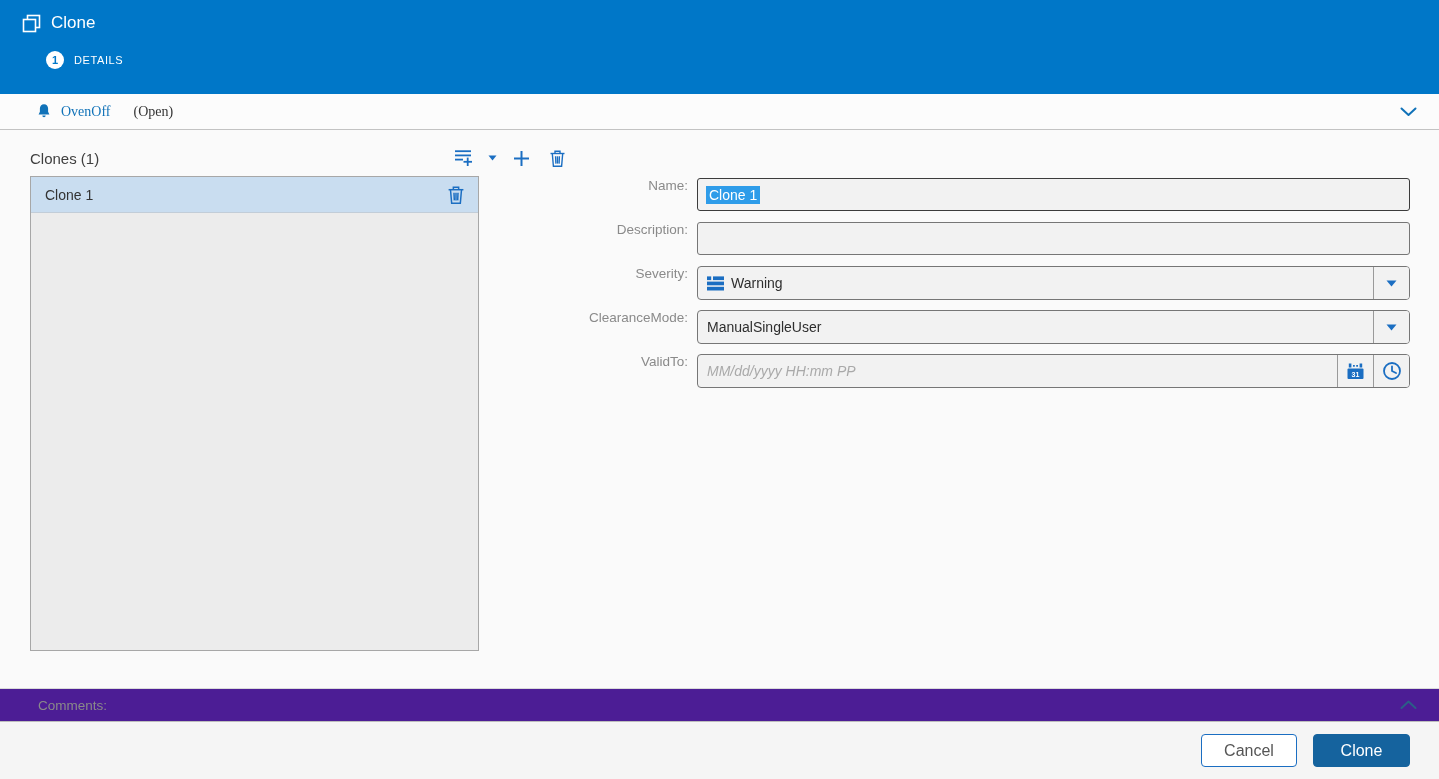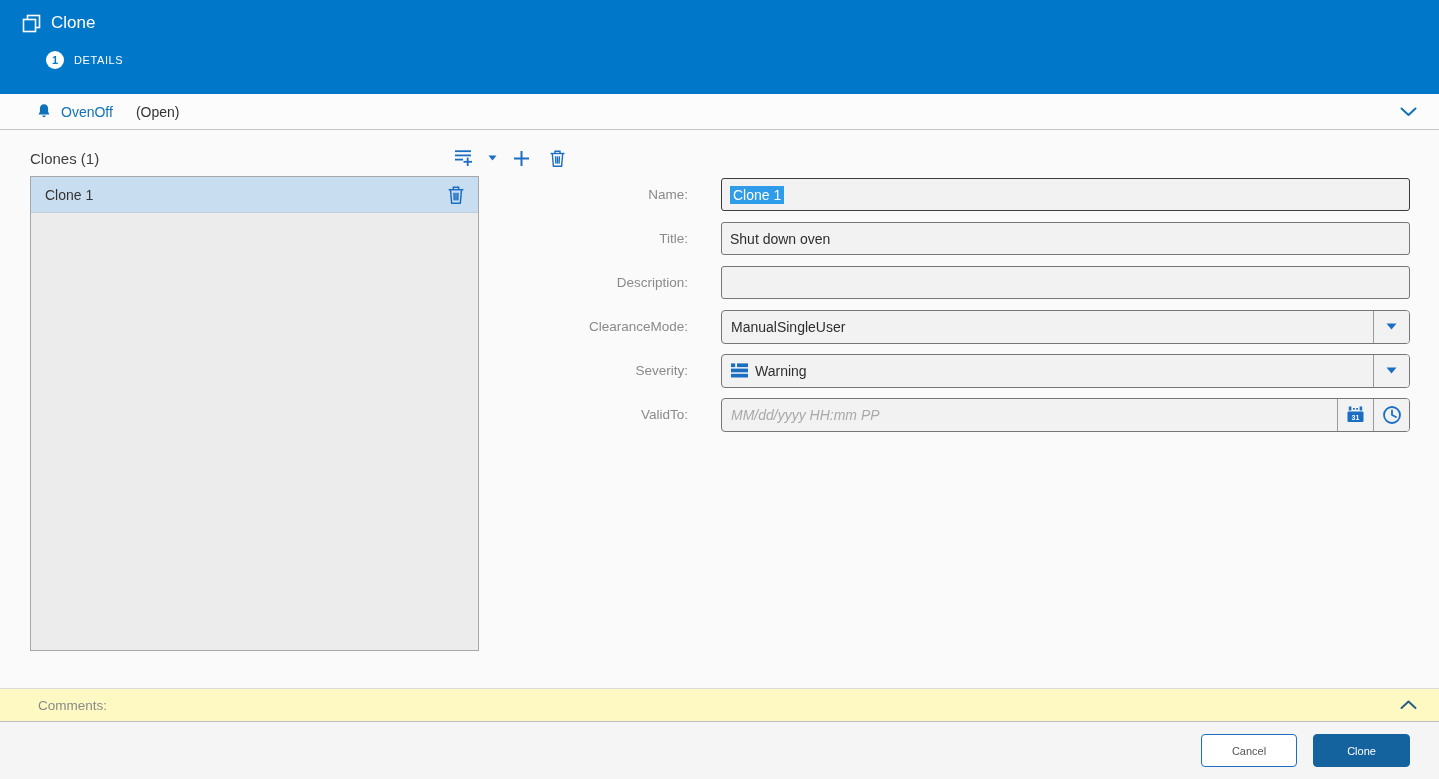--- a/index.html
+++ b/index.html
@@ -9,21 +9,21 @@
 
   
   .header { position:absolute; top:0; left:0; right:0; height:94px; background:#0077c8; color:#fff; }
   .header-title-row { display:flex; align-items:center; gap:10px; padding:13px 0 0 22px; }
   .header-title { font-size:17px; font-weight:400; }
   .steps-row { display:flex; align-items:center; gap:10px; padding:18px 0 0 46px; }
   .step-circle { width:18px; height:18px; border-radius:50%; background:#fff; color:#0077c8; font-size:11px; font-weight:bold; display:flex; align-items:center; justify-content:center; flex:none; }
   .step-label { font-size:11px; letter-spacing:0.6px; }
 
   
-  .alarm-bar { position:absolute; top:94px; left:0; right:0; height:36px; background:#fcfcfc; border-bottom:1px solid #c3c3c3; display:flex; align-items:center; padding:0 16px 0 36px; cursor:pointer; }
+  .alarm-bar { position:absolute; top:94px; left:0; right:0; height:36px; background:#fcfcfc; border-bottom:1px solid #c3c3c3; display:flex; align-items:center; padding:0 16px 0 36px; cursor:pointer;font-family:Liberation Serif, serif; }
   .alarm-name { color:#1072b8; font-size:14px; margin-left:9px; }
   .alarm-state { color:#333; font-size:14px; margin-left:23px; }
   .alarm-chevron { margin-left:auto; display:flex; align-items:center; padding:4px 6px; cursor:pointer; }
 
   
   .content { position:absolute; top:130px; left:0; right:0; bottom:91px; background:#fafafa; }
 
   
   .clones-panel { position:absolute; left:30px; top:14px; width:538px; }
   .clones-header { display:flex; align-items:center; height:28px; margin-bottom:4px; }
@@ -31,40 +31,40 @@
   .clones-toolbar { margin-left:auto; display:flex; align-items:center; }
   .toolbar-btn { display:flex; align-items:center; cursor:pointer; padding:2px 3px; }
   .toolbar-btn.addmulti { margin-right:8px; }
   .toolbar-btn.plus { margin-right:14px; }
   .clones-list { width:449px; height:475px; background:#ececec; border:1px solid #a7a7a7; }
   .clone-row { height:36px; background:#c9ddf0; display:flex; align-items:center; padding:0 12px 0 14px; border-bottom:1px solid #c2cdd8; font-size:14px; color:#333; cursor:pointer; }
   .row-trash { margin-left:auto; display:flex; align-items:center; cursor:pointer; padding:2px; }
 
   
   .form { position:absolute; left:0; top:48px; right:29px; }
-  .form-row { display:flex; align-items:center; margin-bottom:11px; height:33px;gap:24px; }
+  .form-row { display:flex; margin-bottom:11px; height:33px; }
   .form-label { flex:none; width:697px; text-align:right; padding-right:9px; color:#8a8a8a; font-size:13.5px; }
   .field { flex:1; height:33px; background:#f2f2f2; border:1px solid #767676; border-radius:3px; display:flex; align-items:center; font-size:14px; color:#2e2e2e; padding:0 8px; }
   .field.focused { border-color:#3c3c3c; }
   .selection { background:#2e9ce9; color:#fff; padding:1px 3px; }
   input.text-input { flex:1; height:33px; background:#f2f2f2; border:1px solid #767676; border-radius:3px; font-size:14px; color:#2e2e2e; padding:0 8px; font-family:inherit; outline:none; }
   .combo { flex:1; height:34px; background:#f2f2f2; border:1px solid #767676; border-radius:4px; display:flex; align-items:stretch; overflow:hidden; }
   .combo-value { flex:1; display:flex; align-items:center; padding:0 9px; gap:7px; font-size:14px; color:#2e2e2e; cursor:default; }
   .combo-btn { width:36px; flex:none; border-left:1px solid #9a9a9a; display:flex; align-items:center; justify-content:center; cursor:pointer; background:#f2f2f2; }
   .combo input.inner-input { flex:1; border:none; background:transparent; outline:none; font-size:14px; color:#2e2e2e; padding:16px 9px; font-family:inherit; }
   .combo input.inner-input::placeholder { color:#a9a9a9; font-style:italic; }
 
   
-  .comments-bar { position:absolute; left:0; right:0; bottom:57px; height:34px; background:#fef9c3; border-top:1px solid #dadada; border-bottom:1px solid #bdbdbd; display:flex; align-items:center; padding:0 16px 0 38px; cursor:pointer; }
+  .comments-bar { position:absolute; left:0; right:0; bottom:57px; height:34px; background:#4c1d95; border-top:1px solid #dadada; border-bottom:1px solid #bdbdbd; display:flex; align-items:center; padding:0 16px 0 38px; cursor:pointer; }
   .comments-label { color:#8a8a8a; font-size:13.5px; }
   .comments-chevron { margin-left:auto; display:flex; align-items:center; padding:4px 6px; cursor:pointer; }
 
   
   .footer { position:absolute; left:0; right:0; bottom:0; height:57px; background:#f5f5f5; display:flex; align-items:center; justify-content:flex-end; gap:16px; padding-right:29px; }
-  .btn { height:33px; border-radius:4px; font-size:11px; cursor:pointer; font-family:inherit;text-align:center; }
+  .btn { height:33px; border-radius:4px; font-size:16px; cursor:pointer; font-family:inherit;text-align:center; }
   .btn-cancel { width:96px; background:#fff; border:1px solid #1b6ec2; color:#555; }
   .btn-clone { width:97px; background:#15639e; border:1px solid #15639e; color:#fff; }
 </style>
 </head>
 <body>
 
 <div id="app">
 
   <div class="header">
     <div class="header-title-row">
@@ -163,40 +163,24 @@
 
     <div class="form">
 
       <div class="form-row">
         <span class="form-label">Name:</span>
         <div class="field focused">
           <span class="selection">Clone 1</span>
         </div>
       </div>
 
-      <div class="form-row">
-        <span class="form-label">Title:</span>
-        <input class="text-input" type="text" value="Shut down oven" style="">
-      </div>
 
       <div class="form-row">
         <span class="form-label">Description:</span>
         <input class="text-input" type="text" value="" style="">
-      </div>
-
-      <div class="form-row">
-        <span class="form-label">ClearanceMode:</span>
-        <div class="combo">
-          <span class="combo-value">ManualSingleUser</span>
-          <span class="combo-btn">
-            <svg width="11" height="7" viewBox="0 0 11 7">
-                <path d="M0.5 0.5 H10.5 L5.5 6.5 Z" fill="#1b6ec2"></path>
-              </svg>
-          </span>
-        </div>
       </div>
 
       <div class="form-row">
         <span class="form-label">Severity:</span>
         <div class="combo">
           <span class="combo-value">
             <span style="display:flex;">
               <svg width="17" height="15" viewBox="0 0 17 15">
                 <g fill="#1b6ec2">
                   <rect x="0" y="0.4" width="4.2" height="3.7"></rect>
@@ -210,20 +194,32 @@
           </span>
           <span class="combo-btn">
             <svg width="11" height="7" viewBox="0 0 11 7">
                 <path d="M0.5 0.5 H10.5 L5.5 6.5 Z" fill="#1b6ec2"></path>
               </svg>
           </span>
         </div>
       </div>
 
       <div class="form-row">
+        <span class="form-label">ClearanceMode:</span>
+        <div class="combo">
+          <span class="combo-value">ManualSingleUser</span>
+          <span class="combo-btn">
+            <svg width="11" height="7" viewBox="0 0 11 7">
+                <path d="M0.5 0.5 H10.5 L5.5 6.5 Z" fill="#1b6ec2"></path>
+              </svg>
+          </span>
+        </div>
+      </div>
+
+      <div class="form-row">
         <span class="form-label">ValidTo:</span>
         <div class="combo">
           <input class="inner-input" type="text" placeholder="MM/dd/yyyy HH:mm PP" style="">
           <span class="combo-btn">
             <span style="display:flex;">
               <svg width="19" height="19" viewBox="0 0 19 19">
                 <g fill="#1b6ec2">
                   <rect x="2.8" y="1.5" width="2.6" height="4"></rect>
                   <rect x="13.6" y="1.5" width="2.6" height="4"></rect>
                   <rect x="7" y="3" width="1.8" height="1.7"></rect>

